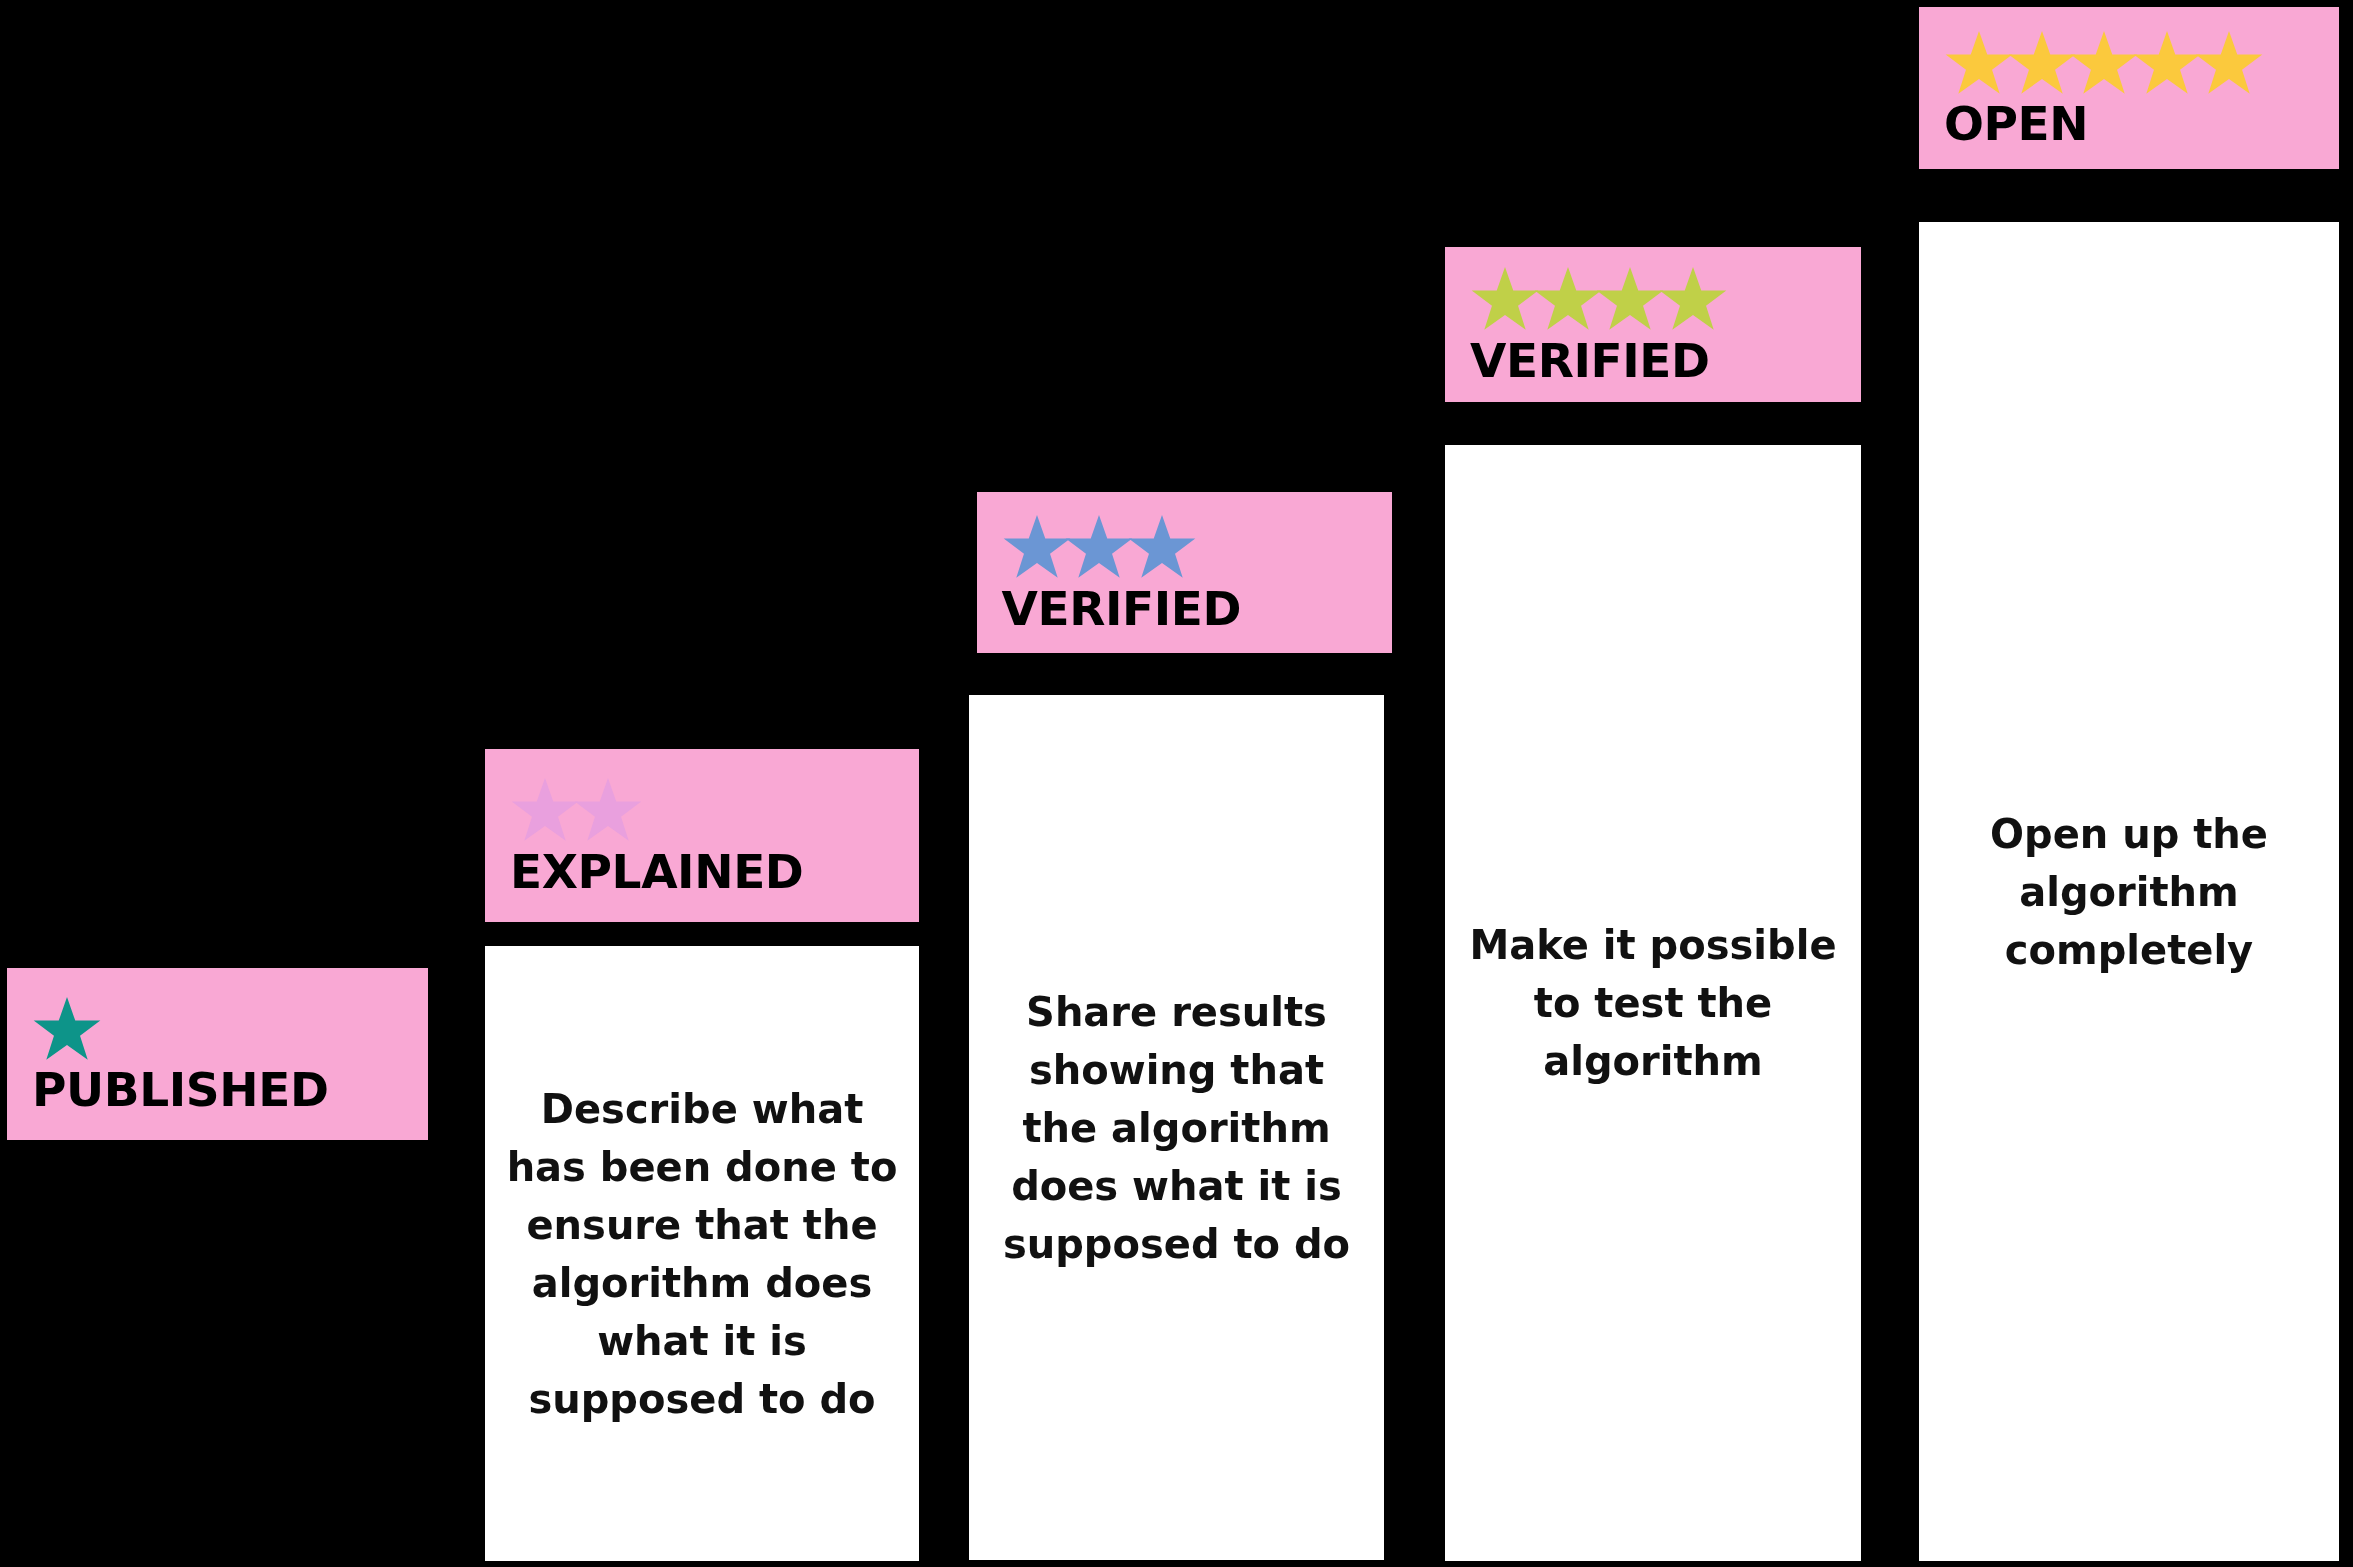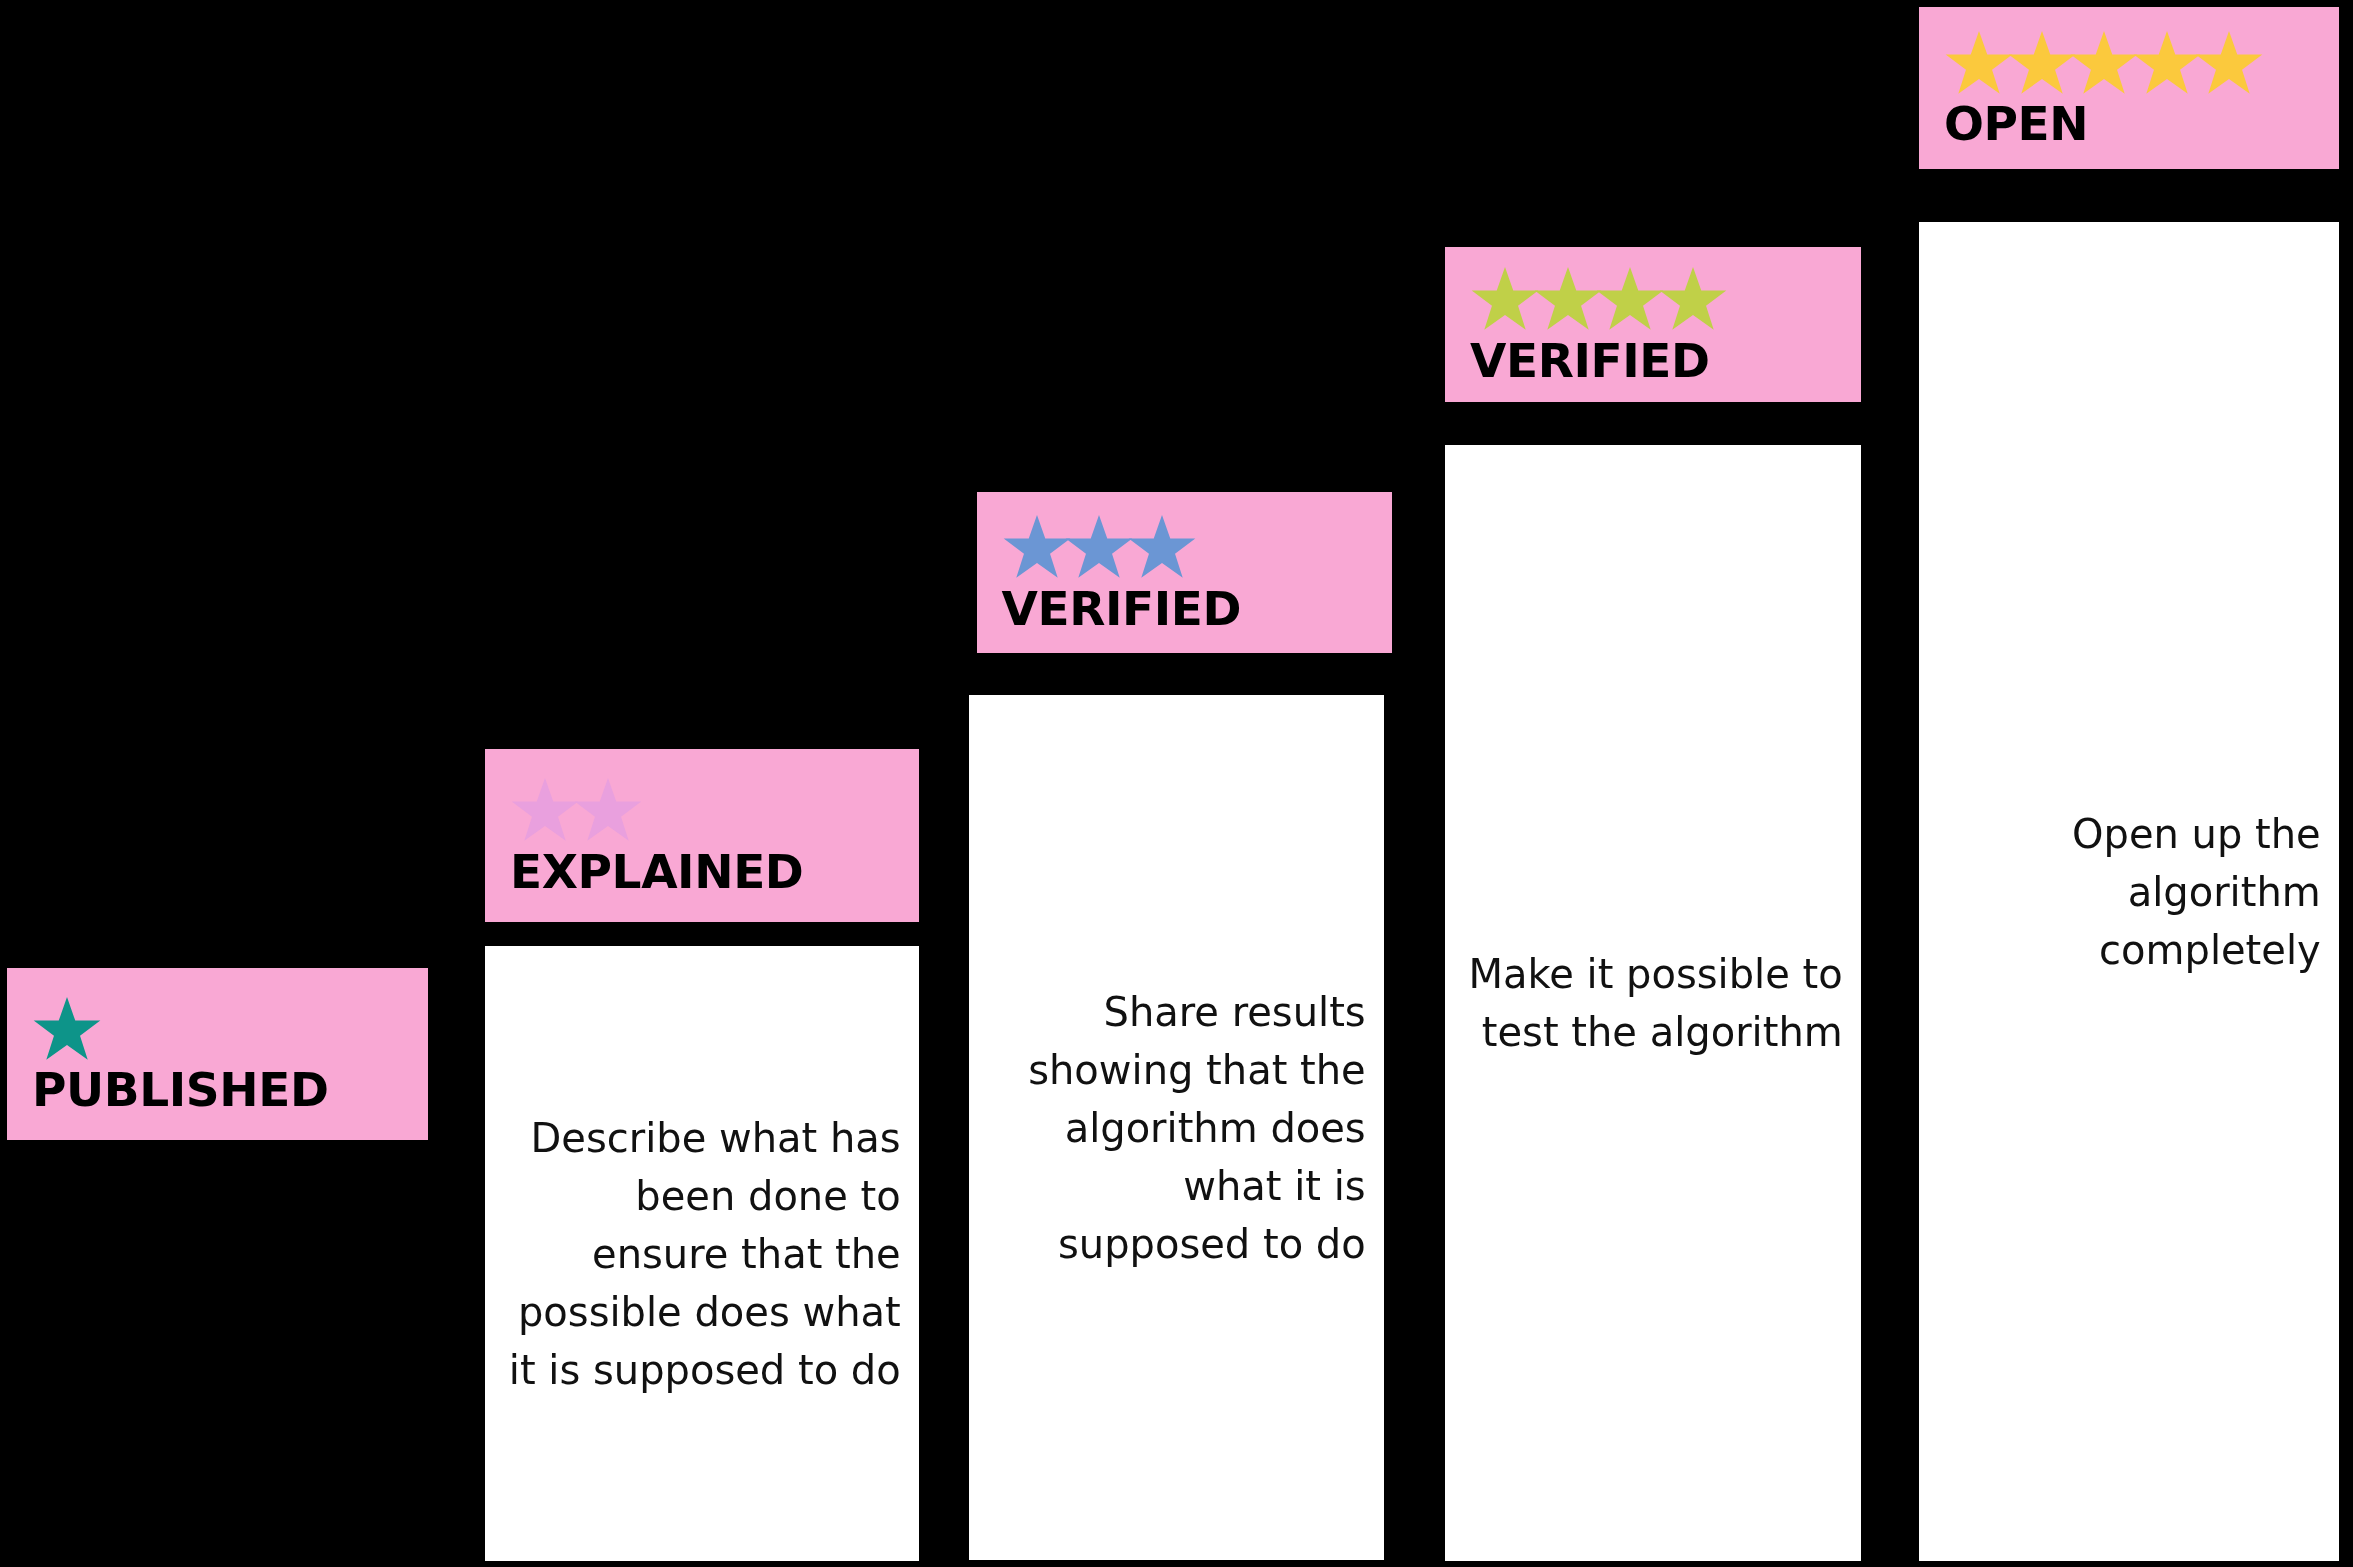--- a/index.html
+++ b/index.html
@@ -61,25 +61,25 @@
     box-sizing: border-box;
     background: #ffffff;
     border: 7.5px solid #000000;
     display: flex;
     align-items: center;
     justify-content: center;
     overflow: hidden;
   }
   .card-text {
     font-family: "DejaVu Sans", "Liberation Sans", sans-serif;
-    font-weight: 400;
+    font-weight: 700;
     font-size: 40px;
     line-height: 1.45;
     color: #111111;
-    text-align: right;
+    text-align: center;
     padding: 0 18.3px;
     width: 100%;
   }
 </style>
 </head>
 <body>
 
 <div id="stage">
 
   <div class="column" style="left:0px; top:961px; width:435px; height:607px;">
@@ -99,21 +99,21 @@
           <svg width="70" height="70" viewBox="0 0 100 100" style="margin-right:-7.5px">
             <polygon points="50,3 61.8,36.6 97.6,36.6 68.6,58.1 79.6,92.4 50,71.4 20.4,92.4 31.4,58.1 2.4,36.6 38.2,36.6" fill="#e9a0de"></polygon>
           </svg>
           <svg width="70" height="70" viewBox="0 0 100 100" style="margin-right:-7.5px">
             <polygon points="50,3 61.8,36.6 97.6,36.6 68.6,58.1 79.6,92.4 50,71.4 20.4,92.4 31.4,58.1 2.4,36.6 38.2,36.6" fill="#e9a0de"></polygon>
           </svg>
         </span>
       <span class="badge-label">EXPLAINED</span>
     </div>
     <div class="card" style="left:0px; top:213px; width:448px; height:629px;">
-      <div class="card-text">Describe what has been done to ensure that the possible does what it is supposed to do</div>
+      <div class="card-text">Describe what has been done to ensure that the algorithm does what it is supposed to do</div>
     </div>
   </div>
 
   <div class="column" style="left:962px; top:485px; width:437px; height:1082px;">
     <div class="badge" style="left:7.5px; top:0px; width:429px; height:175px;">
       <span class="stars">
           <svg width="70" height="70" viewBox="0 0 100 100" style="margin-right:-7.5px">
             <polygon points="50,3 61.8,36.6 97.6,36.6 68.6,58.1 79.6,92.4 50,71.4 20.4,92.4 31.4,58.1 2.4,36.6 38.2,36.6" fill="#6b96d4"></polygon>
           </svg>
           <svg width="70" height="70" viewBox="0 0 100 100" style="margin-right:-7.5px">

